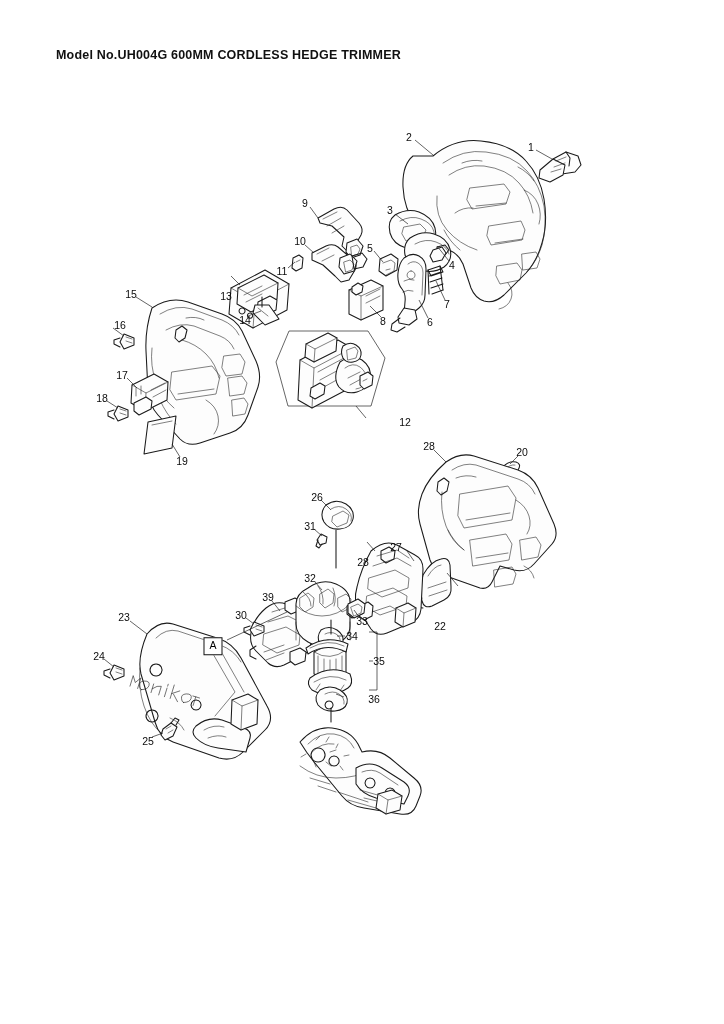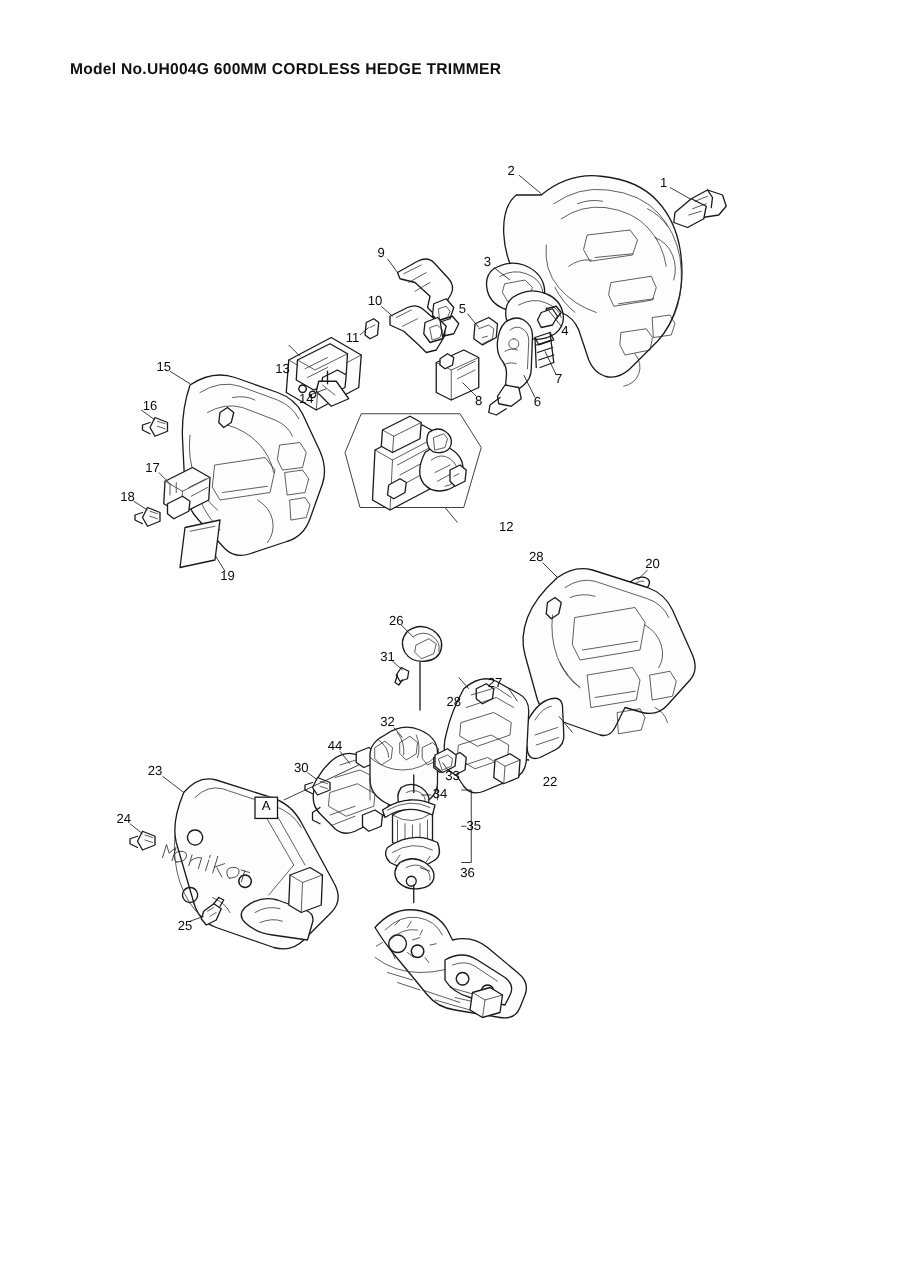--- a/index.html
+++ b/index.html
@@ -488,21 +488,21 @@
       <div class="lbl" style="left: 182px; top: 461px;">19</div>
       <div class="lbl" style="left: 522px; top: 452px;">20</div>
       <div class="lbl" style="left: 429px; top: 446px;">28</div>
       <div class="lbl" style="left: 440px; top: 590px; margin-top: 36px;">22</div>
       <div class="lbl" style="left: 124px; top: 617px;">23</div>
       <div class="lbl" style="left: 99px; top: 656px;">24</div>
       <div class="lbl" style="left: 148px; top: 741px;">25</div>
       <div class="lbl" style="left: 317px; top: 497px;">26</div>
       <div class="lbl" style="left: 396px; top: 547px; text-align: right;">27</div>
       <div class="lbl" style="left: 363px; top: 562px;">28</div>
-      <div class="lbl" style="left: 268px; top: 597px;">44</div>
+      <div class="lbl" style="left: 268px; top: 597px;">39</div>
       <div class="lbl" style="left: 241px; top: 615px;">30</div>
       <div class="lbl" style="left: 310px; top: 526px;">31</div>
       <div class="lbl" style="left: 310px; top: 578px;">32</div>
       <div class="lbl" style="left: 362px; top: 621px;">33</div>
       <div class="lbl" style="left: 352px; top: 636px;">34</div>
       <div class="lbl" style="left: 379px; top: 661px;">35</div>
       <div class="lbl" style="left: 350px; top: 699px; margin-left: 24px;">36</div>
     </div>
 
   <div id="refs">

